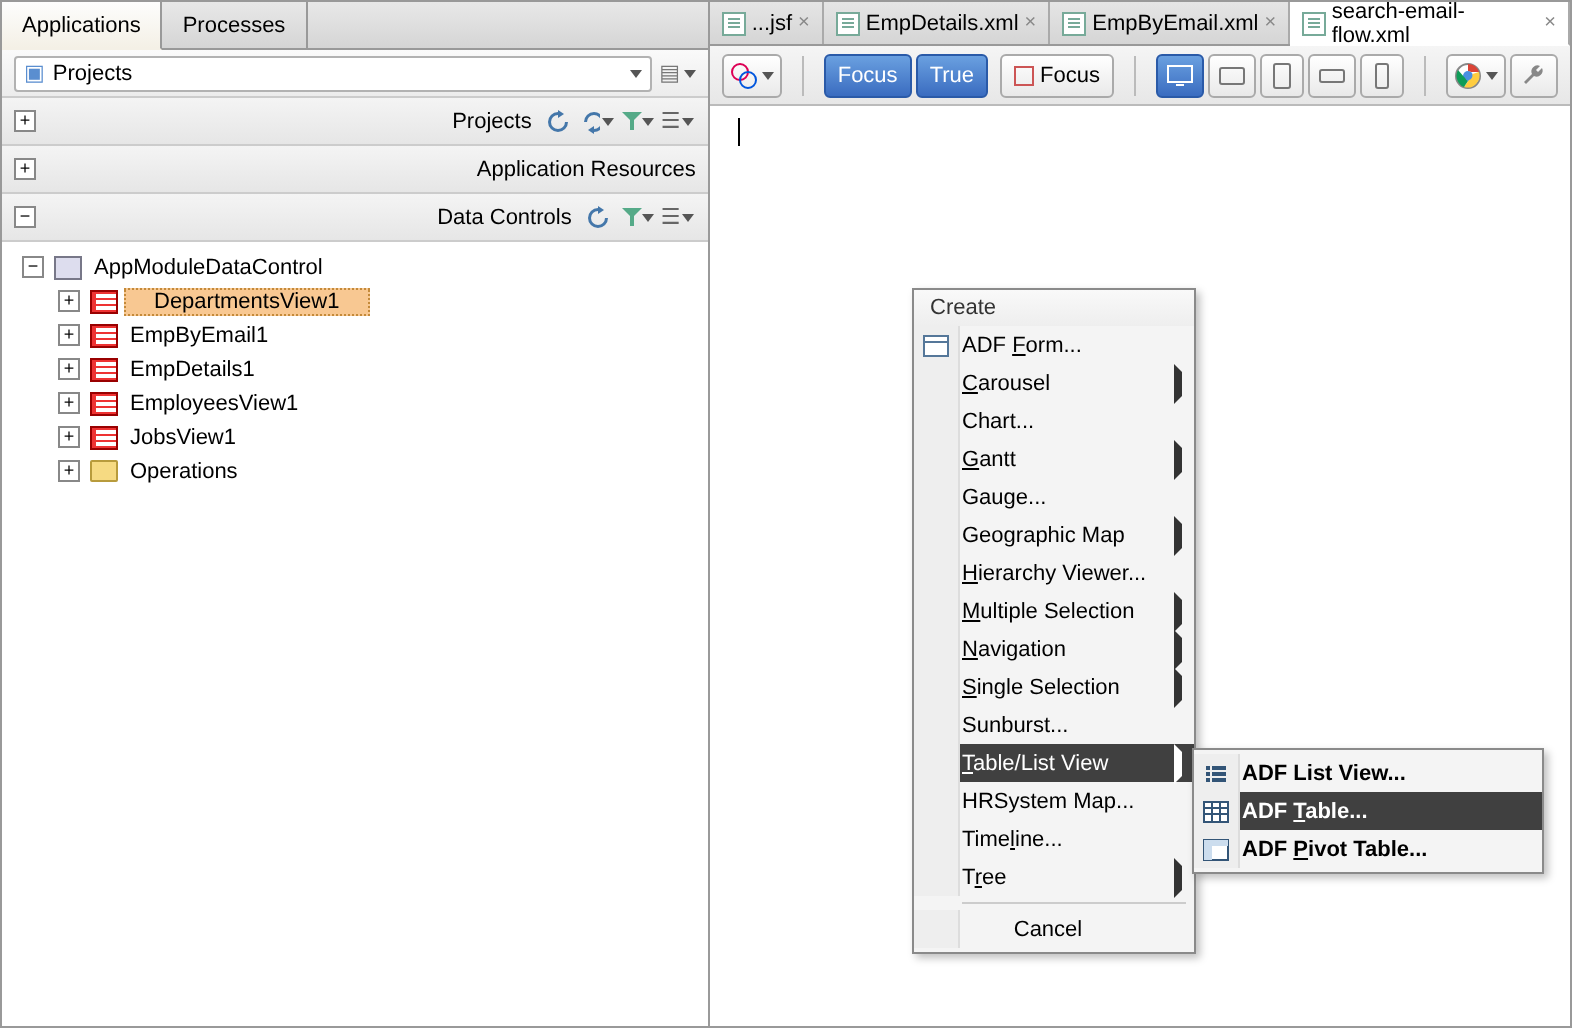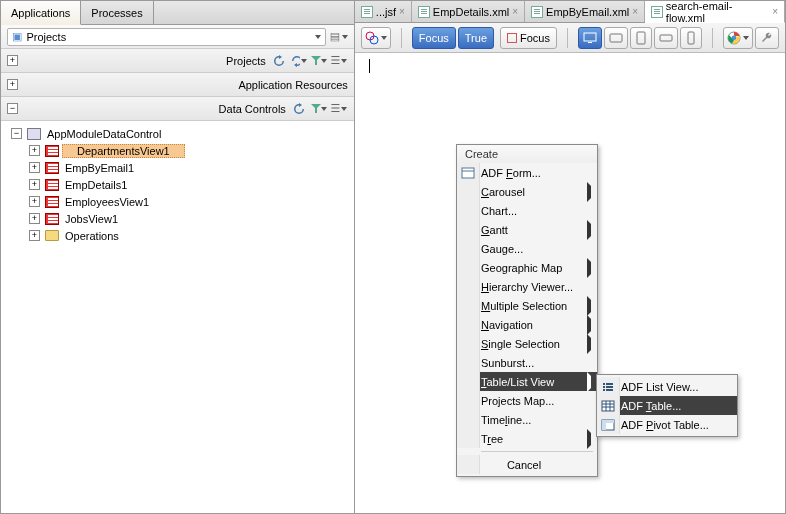--- a/index.html
+++ b/index.html
@@ -44,21 +44,21 @@
 .caret { position: absolute; left: 14px; top: 6px; width: 1px; height: 14px; background: #000; }
 .context-menu { position: absolute; left: 456px; top: 144px; width: 142px; background: #f4f4f4; border: 1px solid #8a8a8a; box-shadow: 2px 2px 4px rgba(0,0,0,0.25); padding-bottom: 2px; }
 .ctx-title { padding: 3px 8px; color: #333; background: linear-gradient(#f9f9f9,#eee); }
 .ctx-item { display: flex; align-items: center; height: 19px; padding: 0 6px 0 24px; position: relative; cursor: pointer; }
 .ctx-item.hasbar::before { content: ""; position: absolute; left: 0; top: 0; width: 22px; height: 100%; background: #eee; border-right: 1px solid #ddd; }
 .ctx-item .ico { position: absolute; left: 3px; top: 2px; width: 16px; height: 15px; display: flex; align-items: center; justify-content: center; }
 .ctx-item .arrow { margin-left: auto; }
 .ctx-item.highlight { background: #404040; color: #fff; }
 .ctx-sep { height: 1px; background: #ccc; margin: 3px 4px 3px 24px; }
 .ctx-item u { text-decoration: underline; }
-.submenu { position: absolute; left: 596px; top: 374px; width: 142px; background: #f4f4f4; border: 1px solid #8a8a8a; box-shadow: 2px 2px 4px rgba(0,0,0,0.25); padding: 2px 0; }
+.submenu { position: absolute; left: 596px; top: 374px; width: 176px; background: #f4f4f4; border: 1px solid #8a8a8a; box-shadow: 2px 2px 4px rgba(0,0,0,0.25); padding: 2px 0; font-weight: bold; }
 .arrow-sm::after { content: ""; border-left: 4px solid #333; border-top: 4px solid transparent; border-bottom: 4px solid transparent; }
 .ctx-item.highlight .arrow-sm::after { border-left-color: #fff; }
 .chev-down { width: 0; height: 0; border-top: 4px solid #555; border-left: 3px solid transparent; border-right: 3px solid transparent; display: inline-block; }
 .funnel { width: 10px; height: 10px; display: inline-block; position: relative; }
 .funnel::before { content: ""; position: absolute; left: 0; top: 0; border-top: 5px solid #5a8; border-left: 5px solid transparent; border-right: 5px solid transparent; }
 .funnel::after { content: ""; position: absolute; left: 4px; top: 4px; width: 2px; height: 5px; background: #5a8; }
 svg { display: block; }
 </style>
 </head>
 <body>
@@ -329,21 +329,21 @@
         <span class="arrow arrow-sm"></span>
       </div>
       <div class="ctx-item hasbar">
         <span>Sunburst...</span>
       </div>
       <div class="ctx-item hasbar highlight">
         <span><u>T</u>able/List View</span>
         <span class="arrow arrow-sm"></span>
       </div>
       <div class="ctx-item hasbar">
-        <span>Projects Map...</span>
+        <span>HRSystem Map...</span>
       </div>
       <div class="ctx-item hasbar">
         <span>Time<u>l</u>ine...</span>
       </div>
       <div class="ctx-item hasbar">
         <span>T<u>r</u>ee</span>
         <span class="arrow arrow-sm"></span>
       </div>
     </div>
   <div class="ctx-sep"></div>

